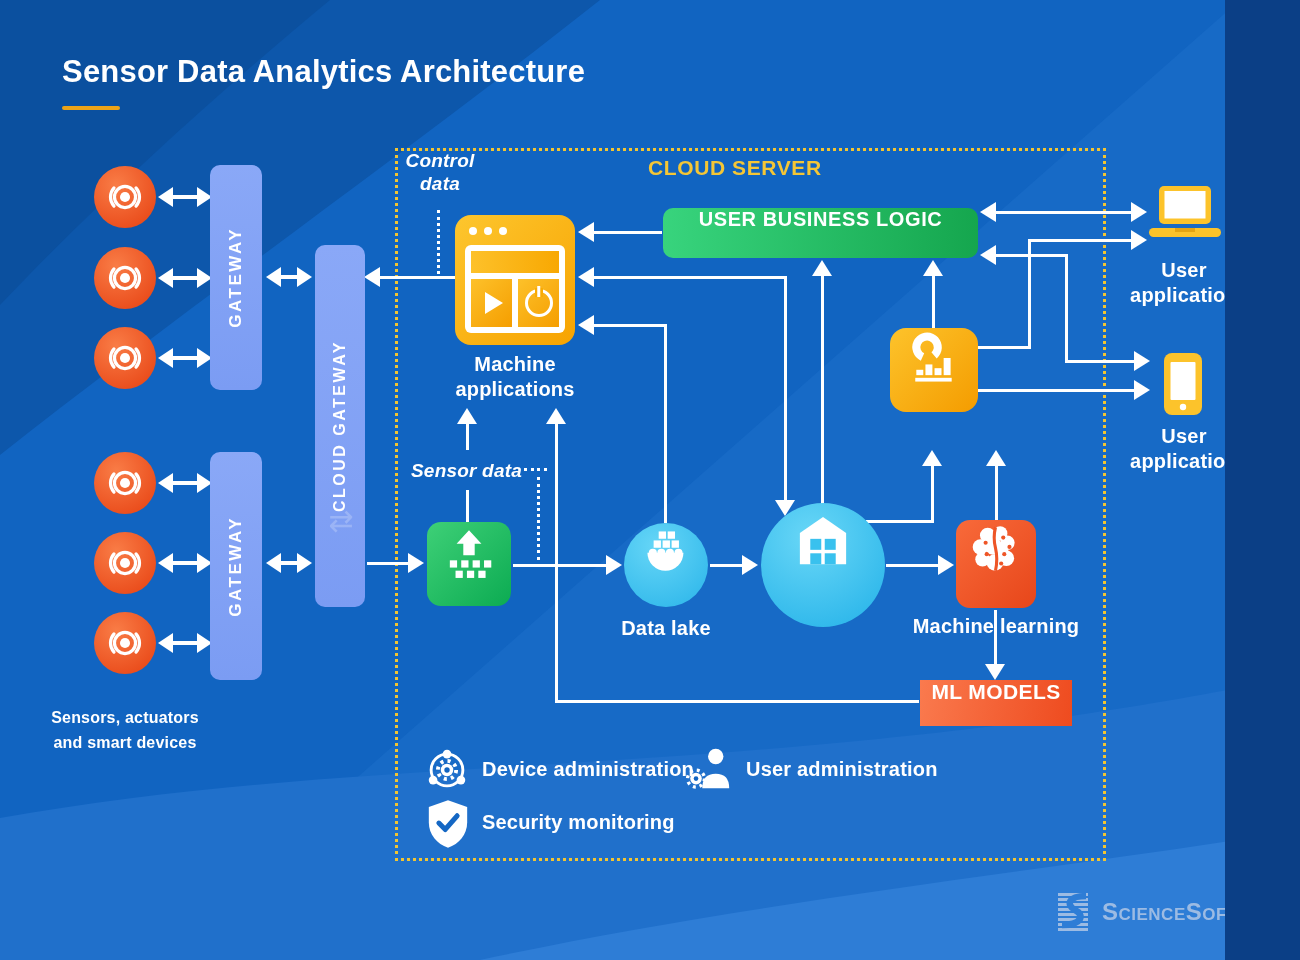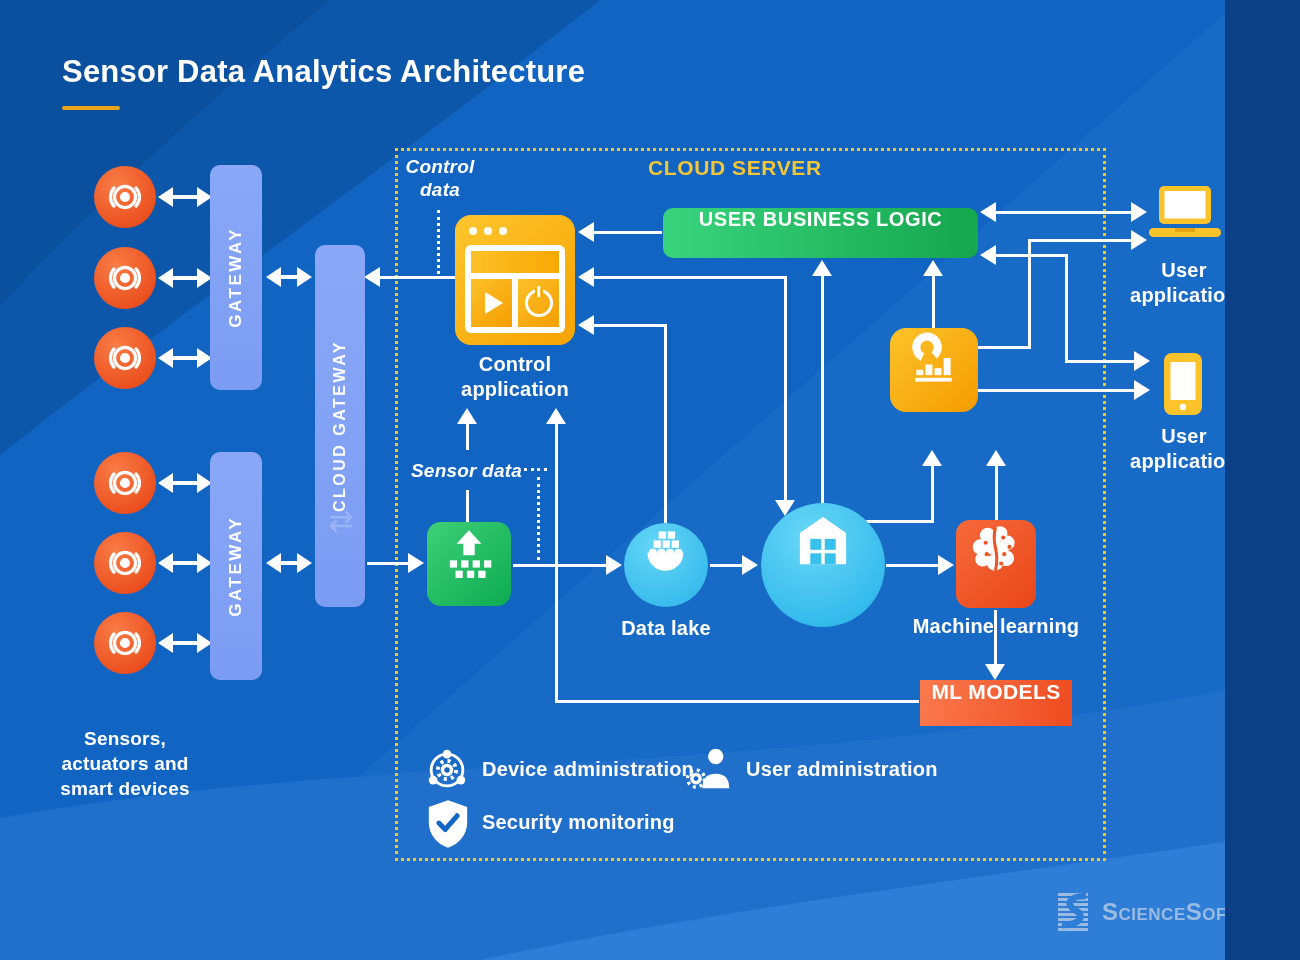--- a/index.html
+++ b/index.html
@@ -177,21 +177,21 @@
     <div class="hl" style="left:1065px;top:360px;width:69px"></div>
     <div class="ar r" style="left:1134px;top:351px"></div>
 
     <div class="hl" style="left:978px;top:389px;width:156px"></div>
     <div class="ar r" style="left:1134px;top:380px"></div>
   </div>
 
   <div class="dotv" style="left:437px;top:210px;height:64px"></div>
   <div class="doth" style="left:524px;top:468px;width:23px"></div>
   <div class="dotv" style="left:537px;top:477px;height:83px"></div>
-  <div class="lbl it" style="left:398px;top:155px;width:84px">Control data</div>
+  <div class="lbl it" style="left:398px;top:149px;width:84px">Control data</div>
   <div class="lbl it left" style="left:411px;top:459px;width:130px">Sensor data</div>
 
   <div class="sensor" style="left:94px;top:166px">
     <svg width="44" height="44" viewBox="0 0 48 48">
       <circle cx="24" cy="24" r="5.5" fill="#fff"></circle>
       <circle cx="24" cy="24" r="11.5" fill="none" stroke="#fff" stroke-width="3.5"></circle>
       <path d="M12 14 A15 15 0 0 0 12 34" fill="none" stroke="#fff" stroke-width="3.5" stroke-linecap="round"></path>
       <path d="M36 14 A15 15 0 0 1 36 34" fill="none" stroke="#fff" stroke-width="3.5" stroke-linecap="round"></path>
     </svg>
   </div>
@@ -240,41 +240,41 @@
     <span class="vtext">GATEWAY</span>
   </div>
   <div class="gw" style="left:210px;top:452px;height:228px">
     <span class="vtext">GATEWAY</span>
   </div>
   <div class="gw" style="left:315px;top:245px;width:50px;height:362px">
     <span class="vtext" style="font-size:16px">CLOUD GATEWAY</span>
     <span class="cgw-ghost">⇄</span>
   </div>
 
-  <div class="lbl" style="left:50px;top:726px;width:150px;font-size:19px">Sensors, actuators and smart devices</div>
+  <div class="lbl" style="left:50px;top:705px;width:150px;font-size:16px">Sensors, actuators and smart devices</div>
 
   <div class="ca">
     <div class="ca-dots">
         <span></span>
         <span></span>
         <span></span>
       </div>
     <div class="ca-win">
       <div class="ca-head"></div>
       <div class="ca-row">
         <div class="ca-cell">
             <span class="tri"></span>
           </div>
         <div class="ca-cell">
             <span class="pwr"></span>
           </div>
       </div>
     </div>
   </div>
-  <div class="lbl" style="left:430px;top:352px;width:170px">Control application</div>
+  <div class="lbl" style="left:430px;top:352px;width:170px">Machine applications</div>
 
   <div class="node ubl" style="left:663px;top:208px;width:315px;height:50px">
     <span>USER BUSINESS LOGIC</span>
   </div>
 
   <div class="node ico-da" style="left:890px;top:328px;width:88px;height:84px">
     <svg width="60" height="60" viewBox="0 0 56 56">
       <circle cx="21.5" cy="18" r="10" fill="none" stroke="#fff" stroke-width="7.5" stroke-dasharray="51 12" transform="rotate(115 21.5 18)"></circle>
       <rect x="11.5" y="39" width="6.5" height="5" fill="#fff"></rect>
       <rect x="20" y="34" width="6.5" height="10" fill="#fff"></rect>

